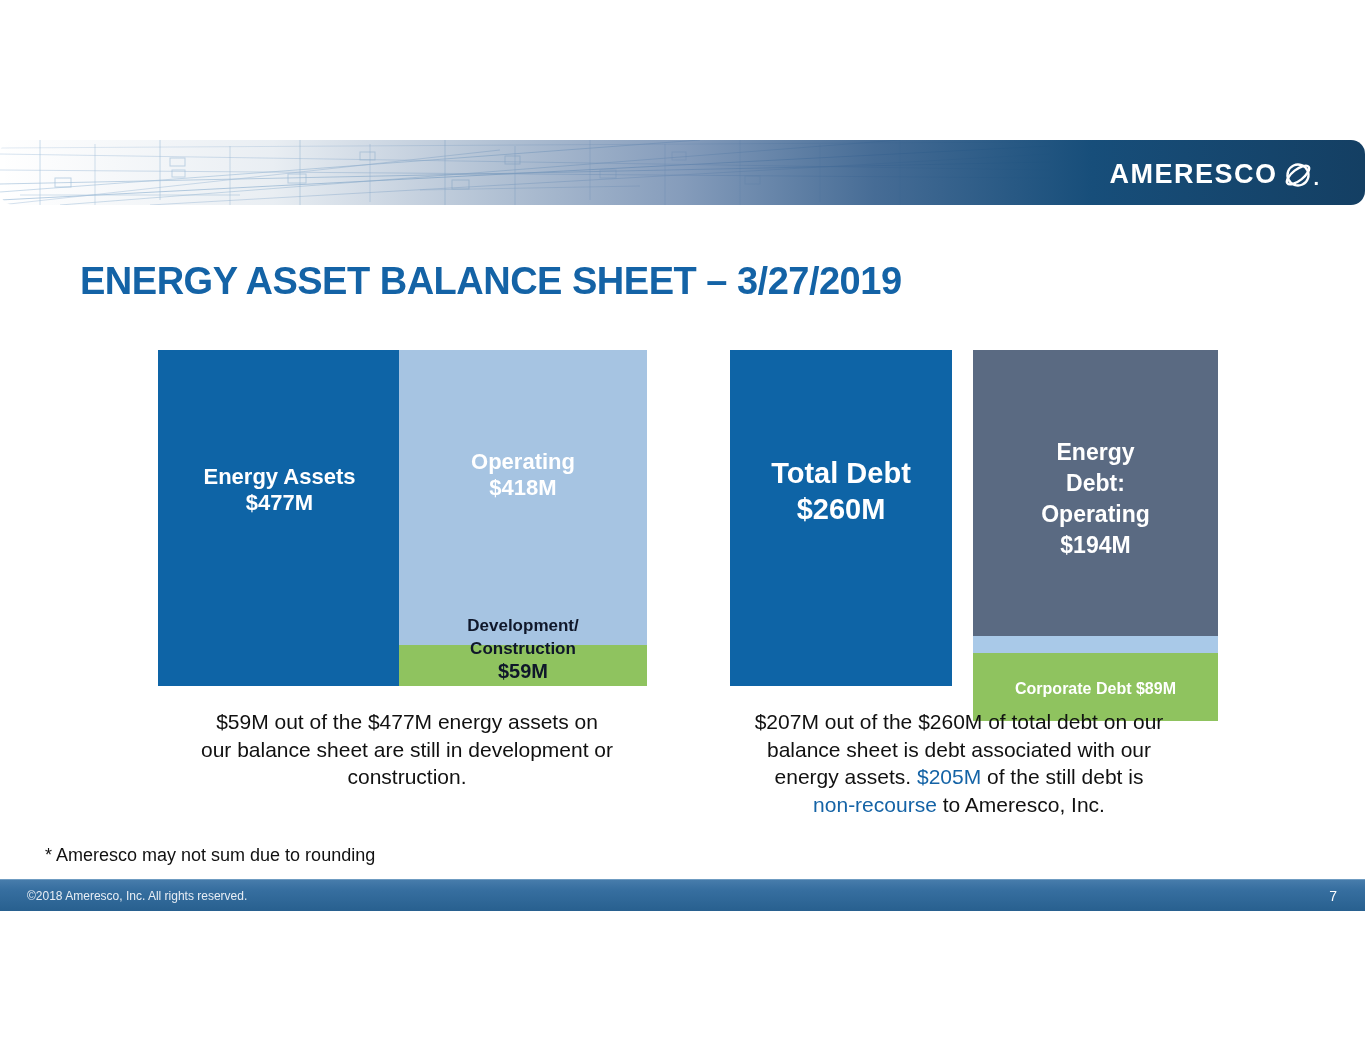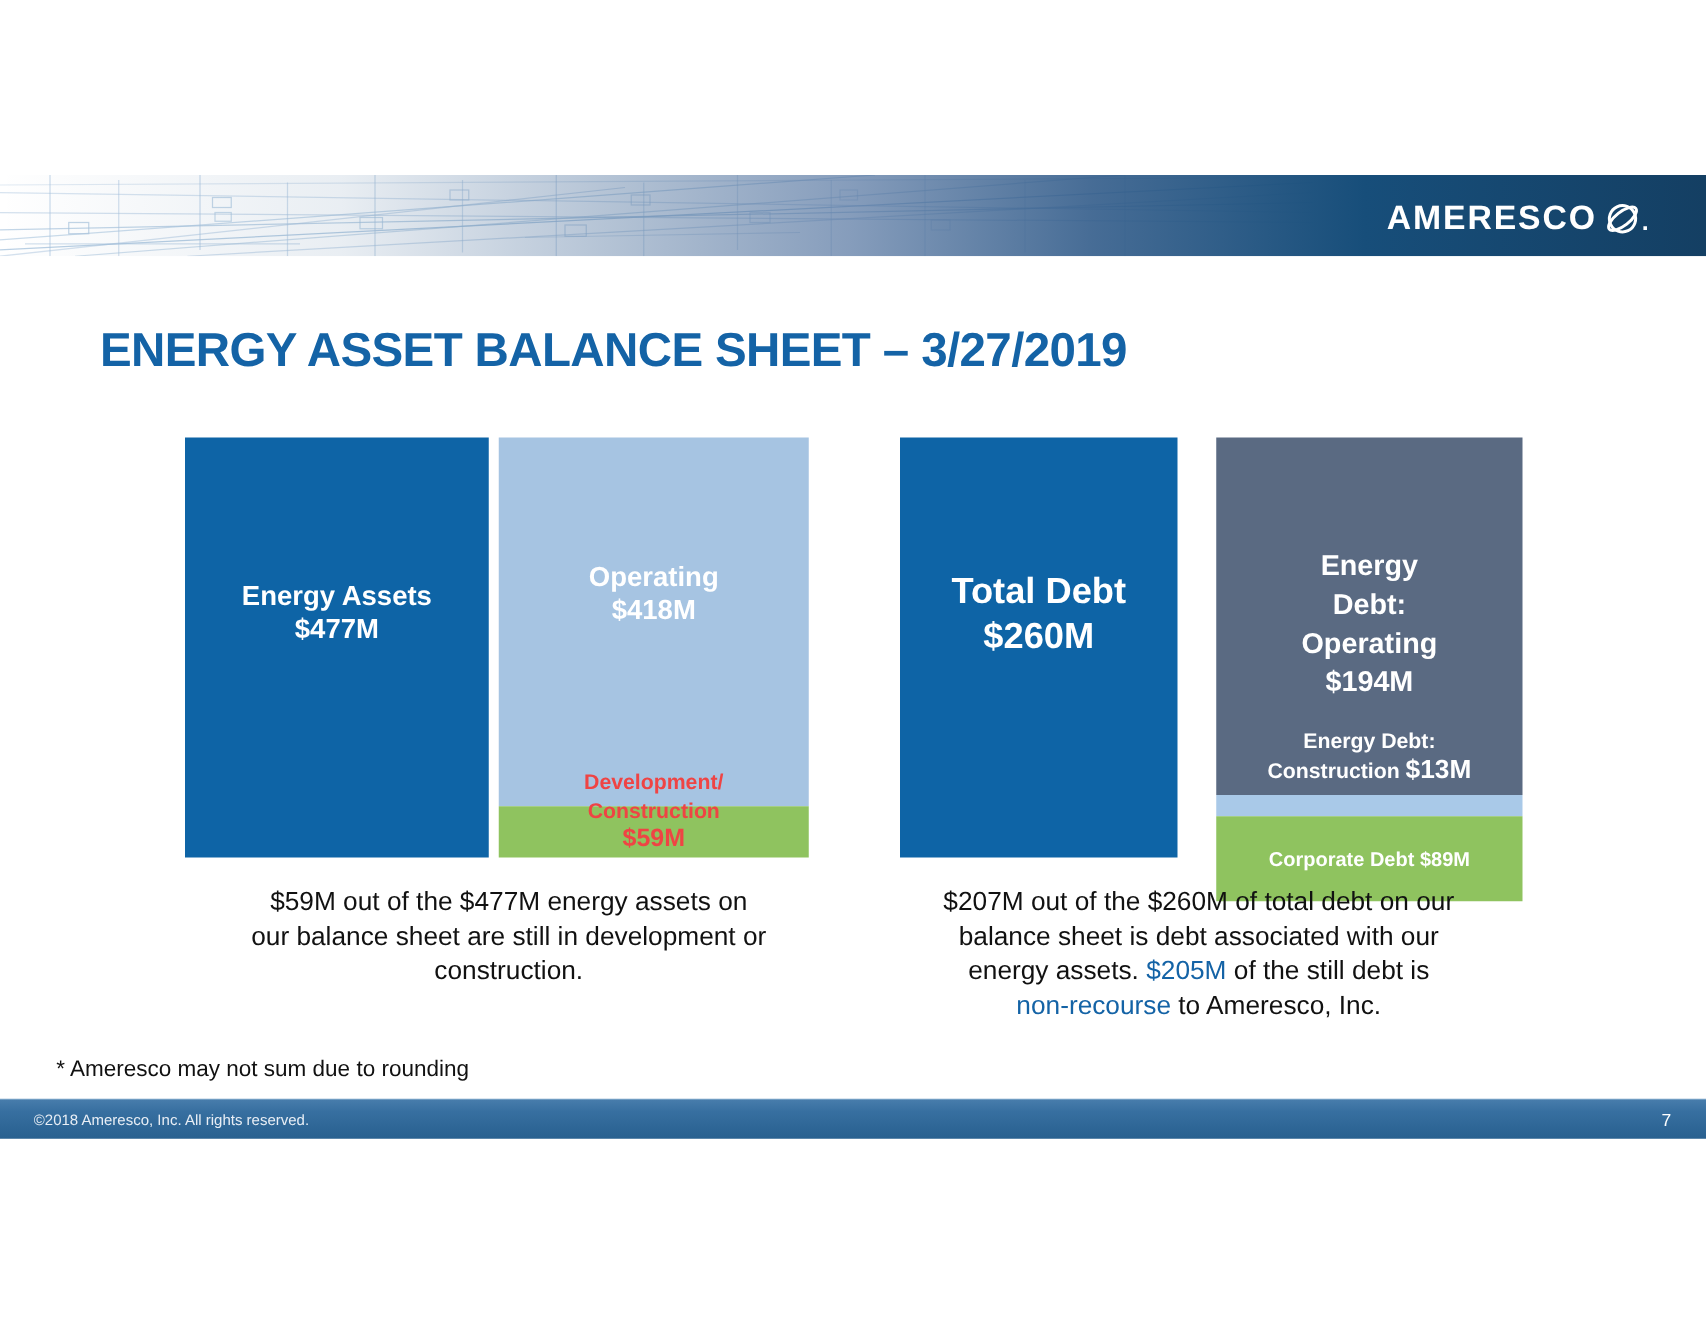--- a/index.html
+++ b/index.html
@@ -12,53 +12,53 @@
     --banner-end:#174E7A;
     --footer-top:#477CAB;
     --footer-bottom:#28608F;
   }
   *{margin:0;padding:0;box-sizing:border-box;}
   html,body{background:#ffffff;}
   body{font-family:"Liberation Sans","DejaVu Sans",sans-serif;}
   .slide{position:relative;width:1365px;height:1055px;background:#fff;overflow:hidden;}
 
   
-  .banner{position:absolute;left:0;top:140px;width:1365px;height:65px;background:#fff;overflow:hidden;}
+  .banner{position:absolute;left:0;top:140px;width:1365px;height:65px;background:#fff;overflow:hidden;border-radius:14px;}
   .banner svg.blueprint{position:absolute;left:0;top:0;height:65px;width:1050px;}
   .banner .banner-grad{position:absolute;inset:0;
     background:linear-gradient(90deg,
       rgba(23,78,122,0) 0%,
       rgba(40,88,135,0.10) 20%,
       rgba(55,95,143,0.38) 36%,
       rgba(70,105,152,0.66) 50%,
       rgba(45,88,135,0.88) 64%,
       var(--banner-end) 80%,
       #143F63 100%);}
   .logo{position:absolute;right:46px;top:50%;transform:translateY(-50%);display:flex;align-items:flex-end;color:#fff;}
   .logo .logo-text{font-size:27px;font-weight:bold;letter-spacing:1.5px;line-height:1;}
   .logo .swirl{margin-left:4px;margin-bottom:-4px;}
   .logo .logo-dot{font-size:20px;font-weight:bold;line-height:1;margin-left:-2px;}
 
   
   .title{position:absolute;left:80px;top:260px;font-size:38px;font-weight:bold;color:var(--text-blue);letter-spacing:-0.5px;white-space:nowrap;}
 
   
   .block,.stack{position:absolute;top:350px;height:336px;}
-  .block{display:flex;align-items:center;justify-content:center;text-align:center;color:#fff;font-weight:bold;}
+  .block{display:flex;align-items:center;justify-content:center;text-align:center;color:#fff;font-weight:bold;margin-left:10px;}
   .pre{white-space:pre-line;}
 
   .assets-total{left:148px;width:243px;background:var(--primary-blue);}
   .assets-total .lbl{font-size:22px;line-height:26px;transform:translateY(-28px);}
 
   .assets-stack{left:399px;width:248px;}
   .seg{position:relative;width:100%;}
   .seg-operating{height:295px;background:var(--light-blue);display:flex;align-items:center;justify-content:center;}
   .seg-operating .lbl{font-size:22px;line-height:26px;color:#fff;font-weight:bold;text-align:center;transform:translateY(-23px);}
   .seg-devcon{height:41px;background:var(--green);}
-  .devcon-label{position:absolute;left:0;right:0;bottom:3px;text-align:center;color:#ef4444;font-weight:bold;}
+  .devcon-label{position:absolute;left:0;right:0;bottom:3px;text-align:center;color:#0f172a;font-weight:bold;}
   .devcon-label .sm{display:block;font-size:17px;line-height:23px;}
   .devcon-label .lg{display:block;font-size:20px;line-height:23px;}
 
   .debt-total{left:720px;width:222px;background:var(--primary-blue);}
   .debt-total .lbl{font-size:29px;line-height:36px;transform:translateY(-27px);}
 
   .debt-stack{left:973px;width:245px;}
   .seg-debtop{height:286px;background:var(--slate);display:flex;align-items:center;justify-content:center;}
   .seg-debtop .lbl{font-size:23px;line-height:31px;color:#fff;font-weight:bold;text-align:center;transform:translateY(6px);}
   .seg-strip{height:17px;background:var(--strip-blue);}
@@ -163,24 +163,20 @@
     <div class="seg seg-debtop">
       <div class="lbl pre">Energy
 Debt:
 Operating
 $194M</div>
     </div>
     <div class="seg seg-strip"></div>
     <div class="seg seg-corp">
       <div class="lbl">Corporate Debt $89M</div>
     </div>
-    <div class="debtcon-label">
-      <span class="l1">Energy Debt:</span>
-      <span class="l2"><span>Construction </span><span class="big">$13M</span></span>
-    </div>
   </div>
 
   <div class="caption caption-left">$59M out of the $477M energy assets on
 our balance sheet are still in development or
 construction.</div>
   <div class="caption caption-right"><span>$207M out of the $260M of total debt on our
 balance sheet is debt associated with our
 energy assets. </span><span class="hl">$205M</span><span> of the still debt is
 </span><span class="hl">non-recourse</span><span> to Ameresco, Inc.</span></div>
 

